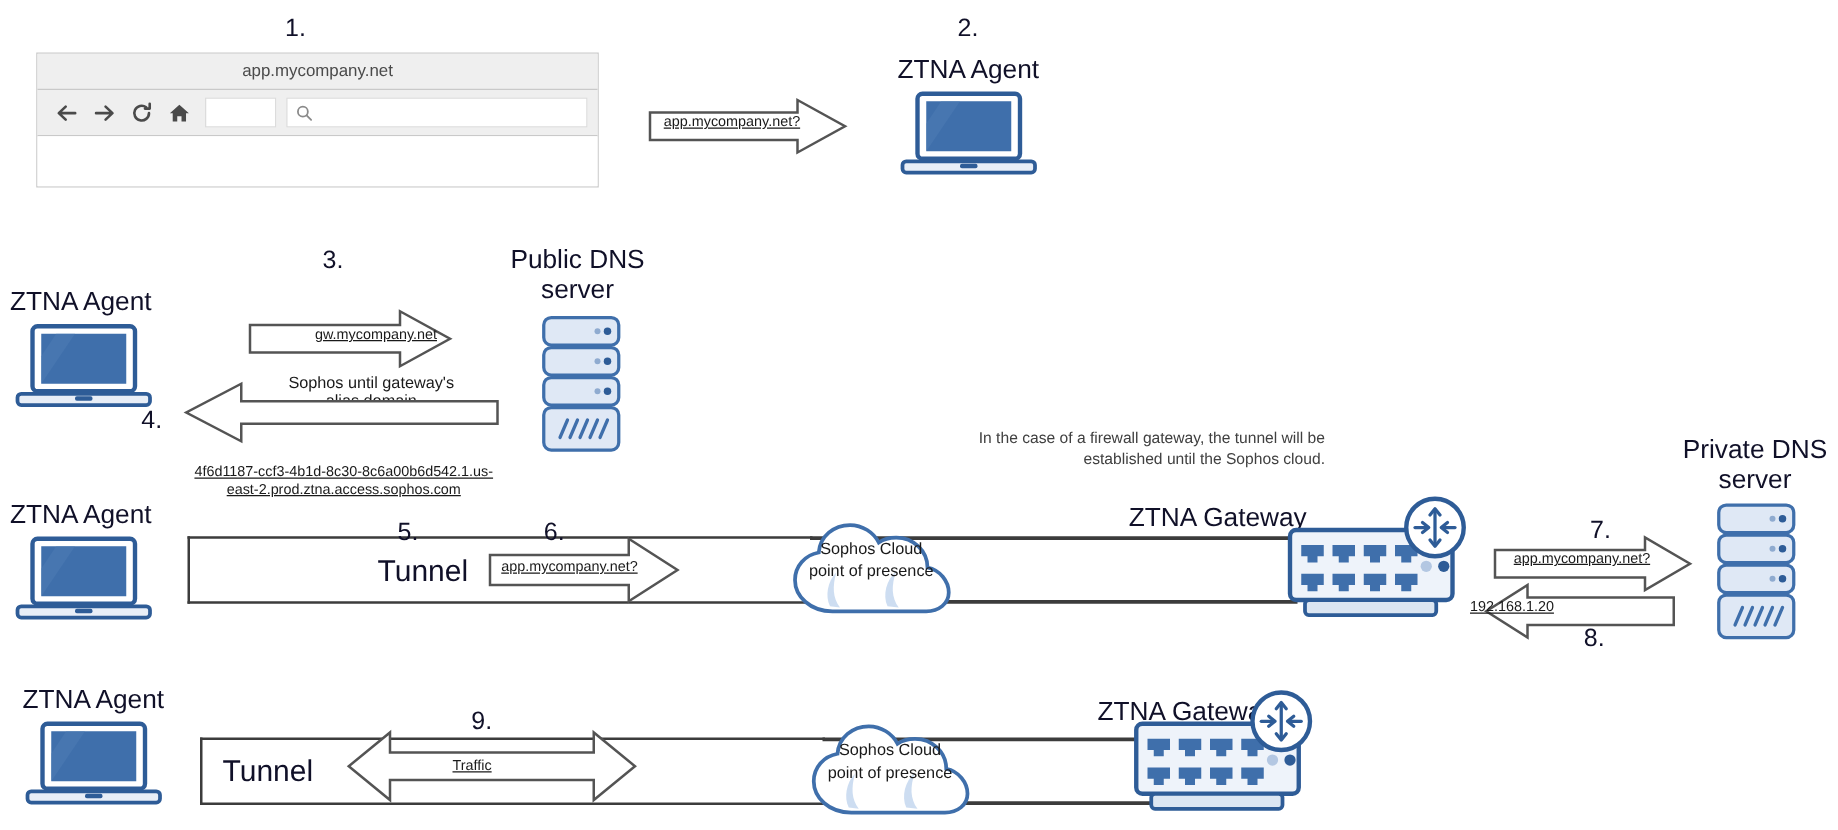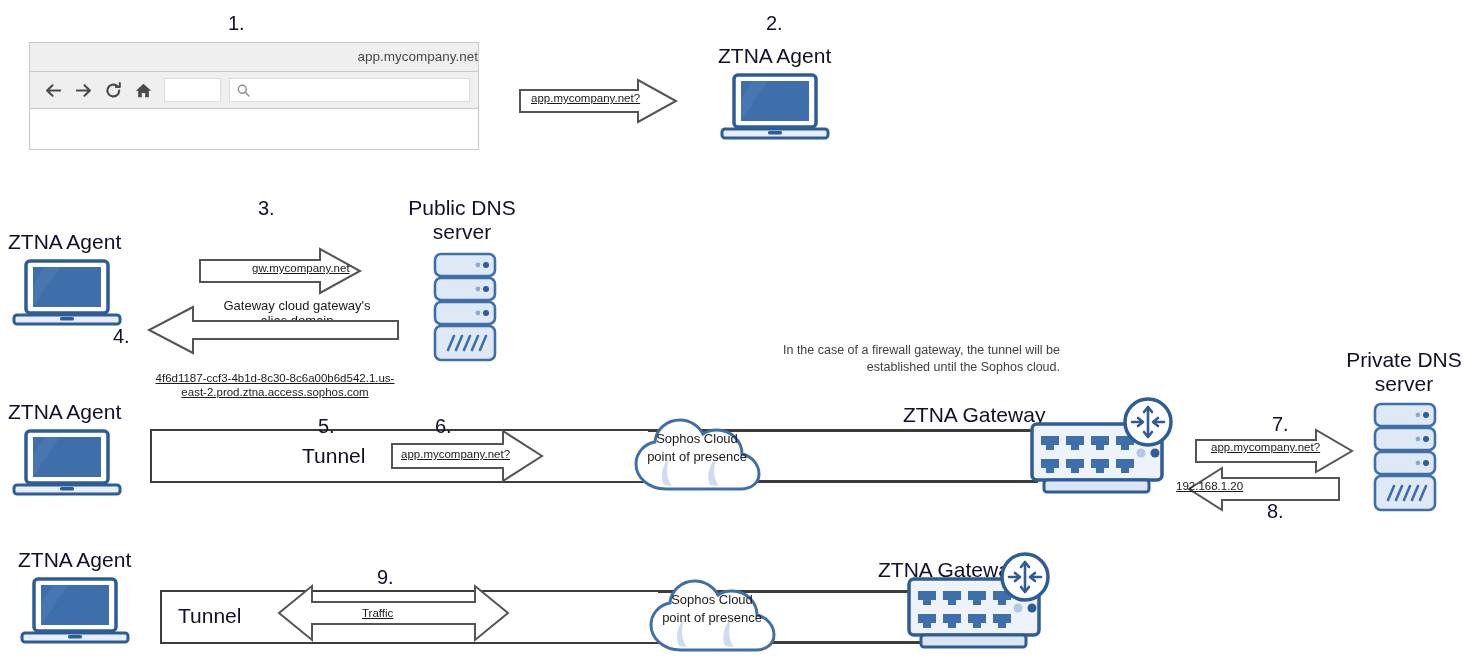--- a/index.html
+++ b/index.html
@@ -10,33 +10,33 @@
   .lbl.big{font-size:21px;}
   .step{font-size:20px;color:#101028;}
   .small{font-size:11.5px;color:#1a1a1a;white-space:nowrap;text-decoration:underline;}
   .mid{font-size:13px;color:#1a1a1a;white-space:nowrap;}
   .note{font-size:12.5px;color:#404040;text-align:right;line-height:1.35;}
   .ctr{text-align:center;}
 
   
   .browser{border:1px solid #c9c9c9;background:#fff;}
   .browser-title{background:#efefef;border-bottom:1px solid #c9c9c9;
-      height:28px;line-height:28px;text-align:right;font-size:13.5px;color:#4a4a4a;}
+      height:28px;line-height:28px;text-align:center;font-size:13.5px;color:#4a4a4a;}
   .browser-bar{background:#efefef;border-bottom:1px solid #c9c9c9;height:36px;
       display:flex;align-items:center;gap:0px;padding:0 8px;}
   .bicon{width:30px;height:30px;display:flex;align-items:center;justify-content:center;}
   .bicon svg{display:block;}
   .minibox{width:55px;height:22px;background:#fff;border:1px solid #dcdcdc;margin-left:6px;}
   .searchbox{flex:1;height:22px;background:#fff;border:1px solid #dcdcdc;margin-left:8px;
       display:flex;align-items:center;padding-left:6px;}
   .browser-body{height:40px;background:#fff;}
 
   
   .tunnel{border:2.5px solid #3c3c3c;background:transparent;box-sizing:border-box;}
-  .tunnel-label{font-size:21px;color:#101028;}
+  .tunnel-label{font-size:24px;color:#101028;}
   .hline{background:#3c3c3c;height:2.5px;}
 
   svg{overflow:visible;}
 </style>
 </head>
 <body>
 
 <div class="abs step" style="left:228px;top:12px;">1.</div>
 
 <div class="abs browser" style="left:29px;top:42px;width:448px;">
@@ -106,21 +106,21 @@
 
 <div class="abs step" style="left:258px;top:197px;">3.</div>
 
 <div class="abs" style="left:198px;top:247px;">
   <svg width="165" height="48" viewBox="0 0 165 48">
     <path d="M2 13 H122 V2 L162 24 L122 46 V35 H2 Z" fill="#ffffff" stroke="#545454" stroke-width="2"></path>
   </svg>
 </div>
 <div class="abs small" style="left:220px;top:262px;margin-left:32px;">gw.mycompany.net</div>
 
-<div class="abs mid ctr" style="left:192px;top:298px;width:210px;">Gateway cloud gateway's</div>
+<div class="abs mid ctr" style="left:192px;top:298px;width:210px;">Sophos until gateway's</div>
 <div class="abs mid ctr" style="left:192px;top:313px;width:210px;">alias domain</div>
 
 <div class="abs" style="left:145px;top:303px;">
   <svg width="255" height="52" viewBox="0 0 255 52">
     <path d="M253 18 H48 V4 L4 27 L48 50 V36 H253 Z" fill="#ffffff" stroke="#545454" stroke-width="2"></path>
   </svg>
 </div>
 <div class="abs step" style="left:113px;top:325px;">4.</div>
 <div class="abs small ctr" style="left:140px;top:372px;width:270px;">4f6d1187-ccf3-4b1d-8c30-8c6a00b6d542.1.us-</div>
 <div class="abs small ctr" style="left:140px;top:386px;width:270px;">east-2.prod.ztna.access.sophos.com</div>

